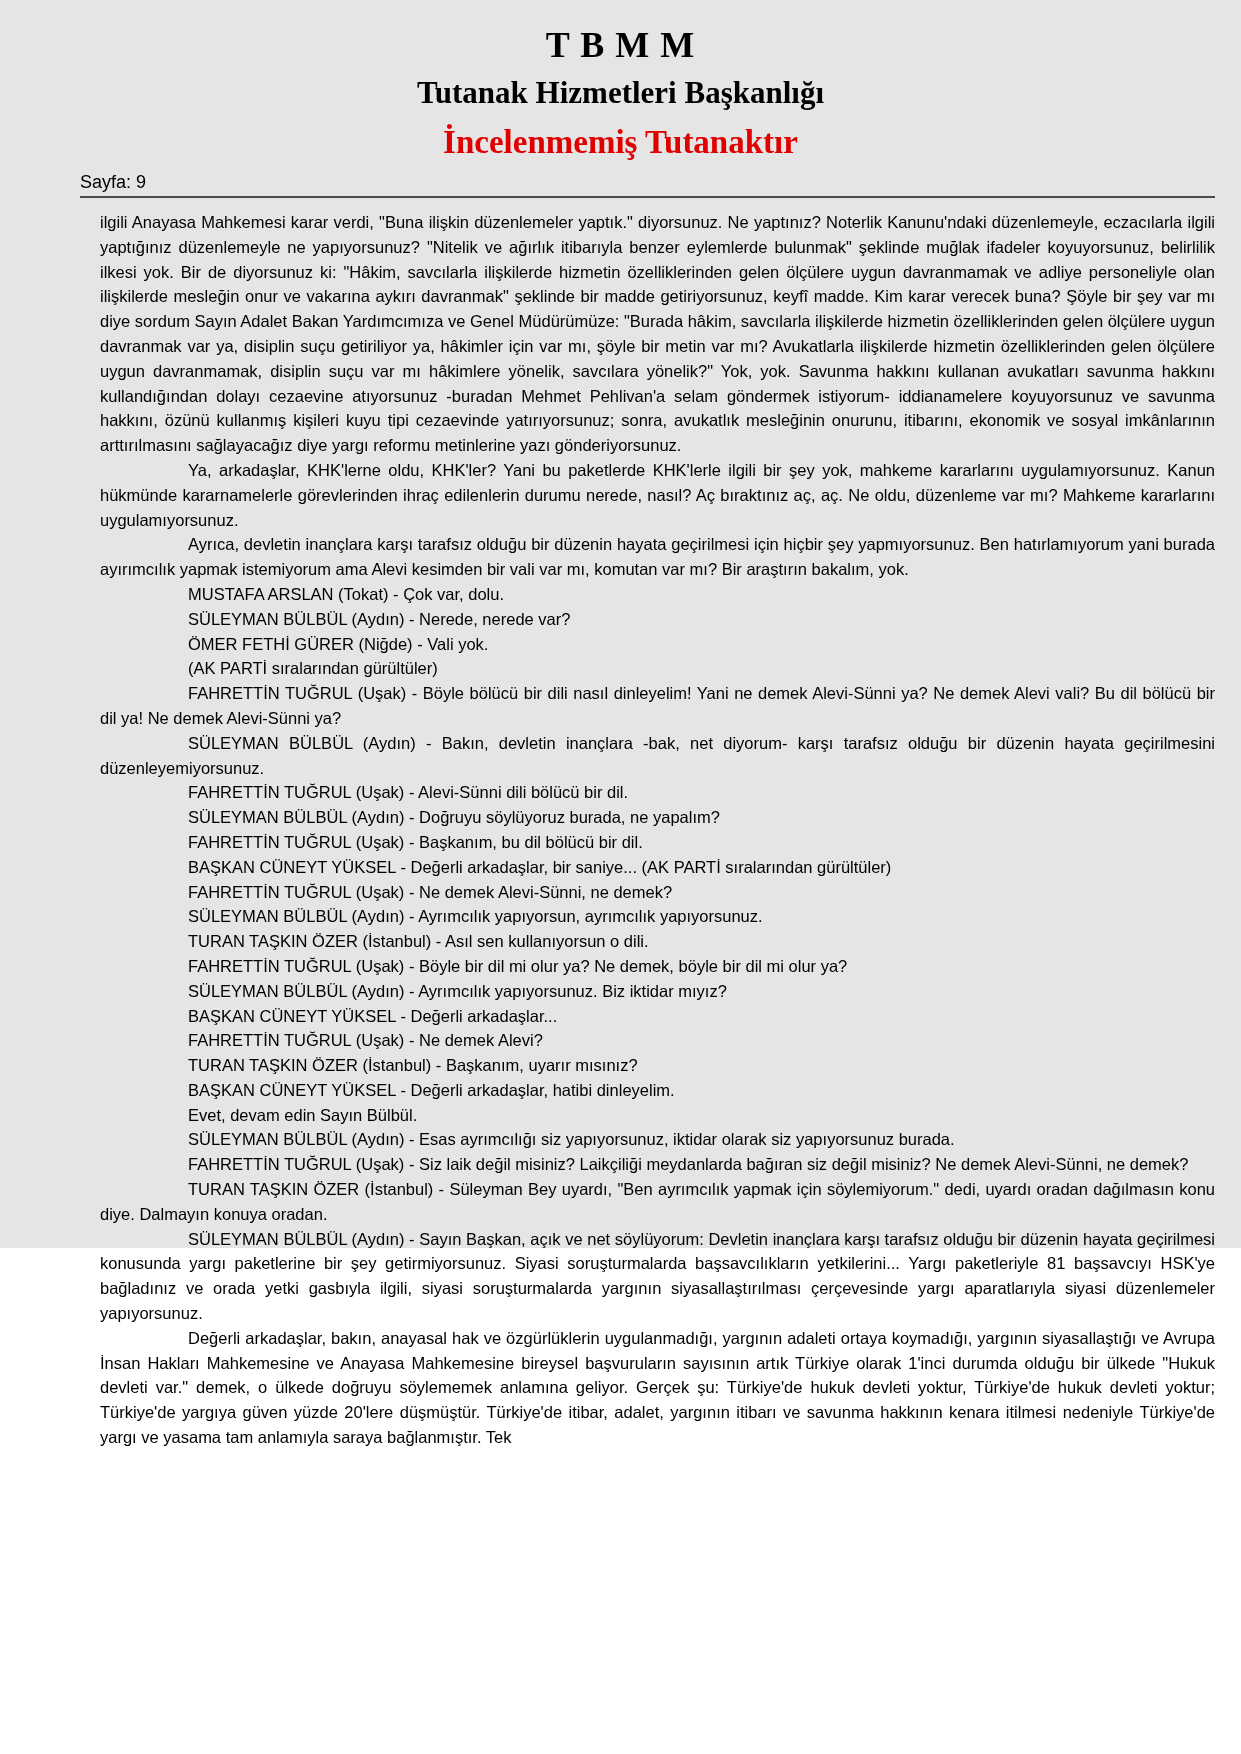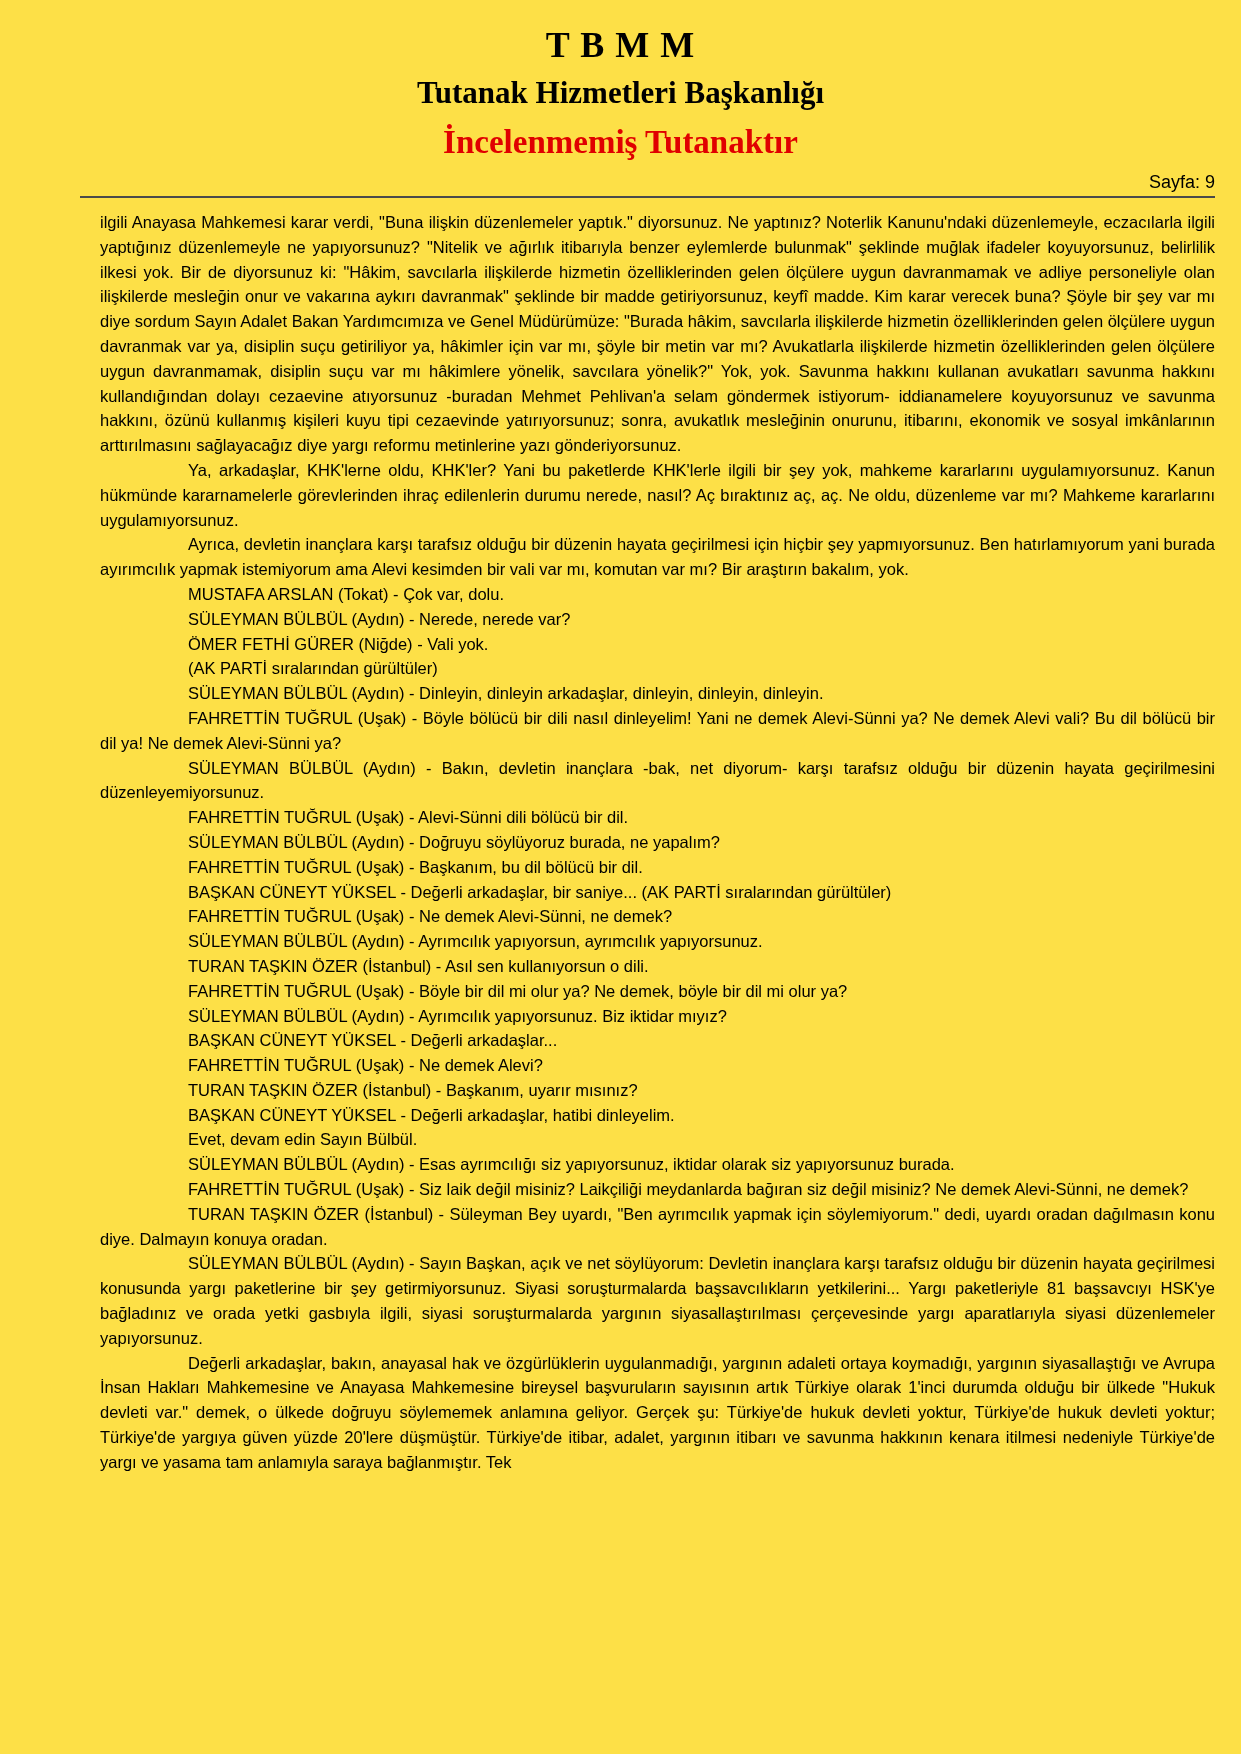--- a/index.html
+++ b/index.html
@@ -6,23 +6,23 @@
   html, body { background: #ffffff; }
   body {
     width: 1241px;
     height: 1754px;
     font-family: "Liberation Sans", sans-serif;
     color: #000000;
     overflow: hidden;
   }
   .page {
     width: 1241px;
-    height: 1754px;
+    height: 1248px;
     padding-top: 24px;
-    background: #fde047;
+    background: #e5e5e5;
   }
   .header {
     text-align: center;
     font-family: "Liberation Serif", serif;
     font-weight: bold;
     padding: 0 40px;
   }
   .header-org {
     font-size: 36px;
     letter-spacing: 1px;
@@ -35,21 +35,21 @@
   }
   .header-status {
     font-size: 33px;
     line-height: 40px;
     margin-top: 9px;
   }
   .meta-row {
     padding: 0 26px 0 80px;
   }
   .page-num {
-    text-align: right;
+    text-align: left;
     font-size: 18px;
     line-height: 22px;
     margin-top: 9px;
   }
   .rule {
     border-bottom: 2px solid #4a4a4a;
     margin-top: 3px;
   }
   .body-text {
     padding: 12px 26px 0 80px;
@@ -86,21 +86,20 @@
 
       <p>MUSTAFA ARSLAN (Tokat) - Çok var, dolu.</p>
 
       <p>SÜLEYMAN BÜLBÜL (Aydın) - Nerede, nerede var?</p>
 
       <p>ÖMER FETHİ GÜRER (Niğde) - Vali yok.</p>
 
 
       <p>(AK PARTİ sıralarından gürültüler)</p>
 
-      <p>SÜLEYMAN BÜLBÜL (Aydın) - Dinleyin, dinleyin arkadaşlar, dinleyin, dinleyin, dinleyin.</p>
 
       <p>FAHRETTİN TUĞRUL (Uşak) - Böyle bölücü bir dili nasıl dinleyelim! Yani ne demek Alevi-Sünni ya? Ne demek Alevi vali? Bu dil bölücü bir dil ya! Ne demek Alevi-Sünni ya?</p>
 
       <p>SÜLEYMAN BÜLBÜL (Aydın) - Bakın, devletin inançlara -bak, net diyorum- karşı tarafsız olduğu bir düzenin hayata geçirilmesini düzenleyemiyorsunuz.</p>
 
       <p>FAHRETTİN TUĞRUL (Uşak) - Alevi-Sünni dili bölücü bir dil.</p>
 
       <p>SÜLEYMAN BÜLBÜL (Aydın) - Doğruyu söylüyoruz burada, ne yapalım?</p>
 
       <p>FAHRETTİN TUĞRUL (Uşak) - Başkanım, bu dil bölücü bir dil.</p>

